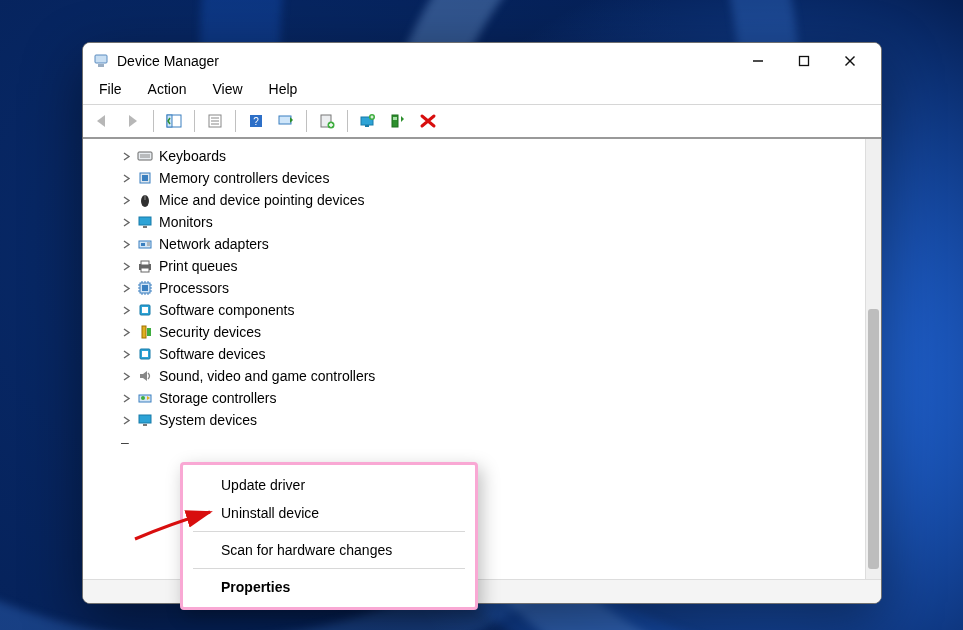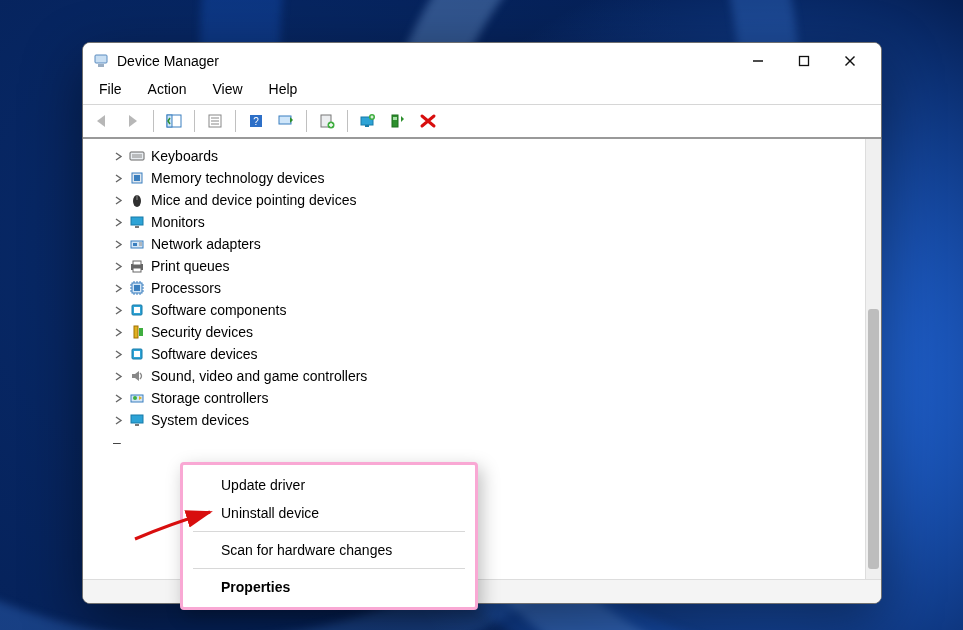--- a/index.html
+++ b/index.html
@@ -99,21 +99,21 @@
   }
 
   .tree-area {
     flex: 1;
     position: relative;
     display: flex;
     background: #fff;
   }
   .tree {
     flex: 1;
-    padding: 6px 4px 0 28px;
+    padding: 6px 4px 0 36px;
     overflow: hidden;
     font-size: 14px;
     line-height: 22px;
   }
   .tree-row {
     display: flex;
     align-items: center;
     height: 22px;
   }
   .expander {
@@ -322,21 +322,21 @@
           <svg width="9" height="9" viewBox="0 0 9 9">
               <path d="M2 1 L7 4.5 L2 8" fill="none" stroke="#666" stroke-width="1.4"></path>
             </svg>
         </span>
         <span class="dev-icon">
           <svg width="16" height="16" viewBox="0 0 16 16">
               <rect x="3" y="3" width="10" height="10" fill="#dfe7ef" stroke="#3a7fbf"></rect>
               <rect x="5" y="5" width="6" height="6" fill="#3a7fbf"></rect>
             </svg>
         </span>
-        <span>Memory technology devices</span>
+        <span>Memory controllers devices</span>
       </div>
 
       <div class="tree-row">
         <span class="expander">
           <svg width="9" height="9" viewBox="0 0 9 9">
               <path d="M2 1 L7 4.5 L2 8" fill="none" stroke="#666" stroke-width="1.4"></path>
             </svg>
         </span>
         <span class="dev-icon">
           <svg width="16" height="16" viewBox="0 0 16 16">

